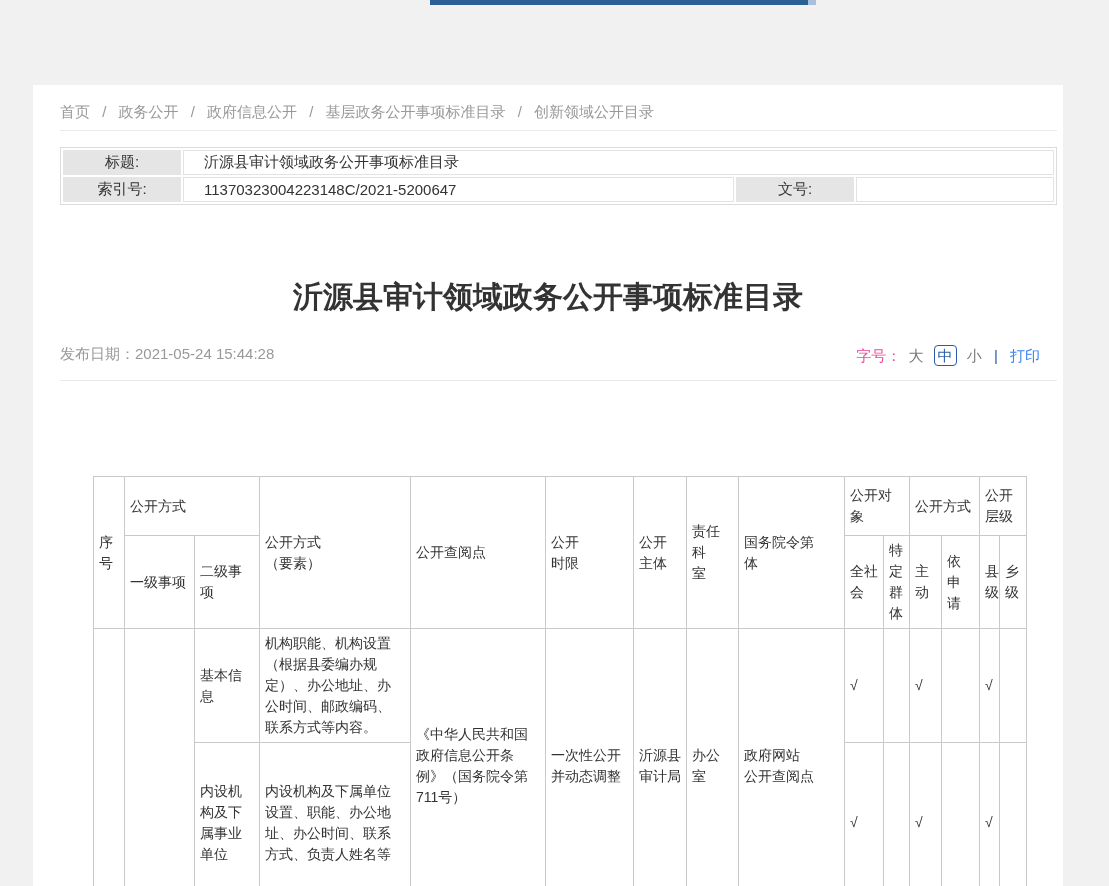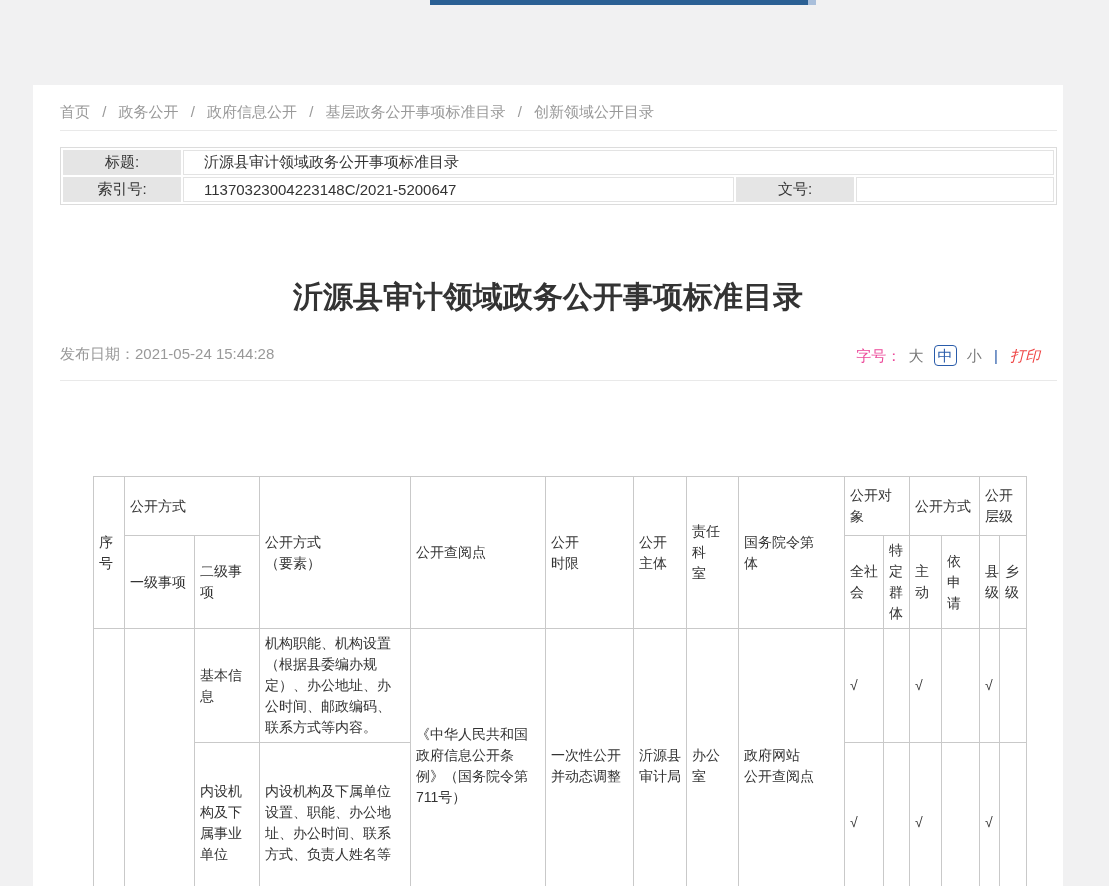--- a/index.html
+++ b/index.html
@@ -38,21 +38,21 @@
   .date-row { margin: 27px 23px 0 27px; display: flex; justify-content: space-between; align-items: flex-start; font-size: 15px; }
   .pub-date { color: #999; }
   .font-tools { color: #777; }
   .font-tools .lbl { color: #ec4899; }
   .fs-btn { color: #777; cursor: pointer; margin: 0 3px; }
   .fs-btn.active {
     color: #2a5caa; border: 1px solid #2a5caa; border-radius: 4px;
     padding: 0 3px; display: inline-block; line-height: 19px;
   }
   .tool-sep { color: #2a5caa; margin: 0 8px 0 5px; }
-  .print-btn { color: #ef4444; cursor: pointer; font-style: italic; }
+  .print-btn { color: #3b82f6; cursor: pointer; }
   .divider2 { border-top: 1px solid #e9e9e9; margin: 14px 6px 0 27px; }
 
   
   .catalog-wrap { margin: 95px 0 0 60px; }
   table.catalog { border-collapse: collapse; table-layout: fixed; width: 933px; }
   table.catalog th, table.catalog td {
     border: 1px solid #c9c9c9;
     font-size: 14px; font-weight: normal; color: #333;
     text-align: left; vertical-align: middle;
     padding: 4px 5px; line-height: 21px;

